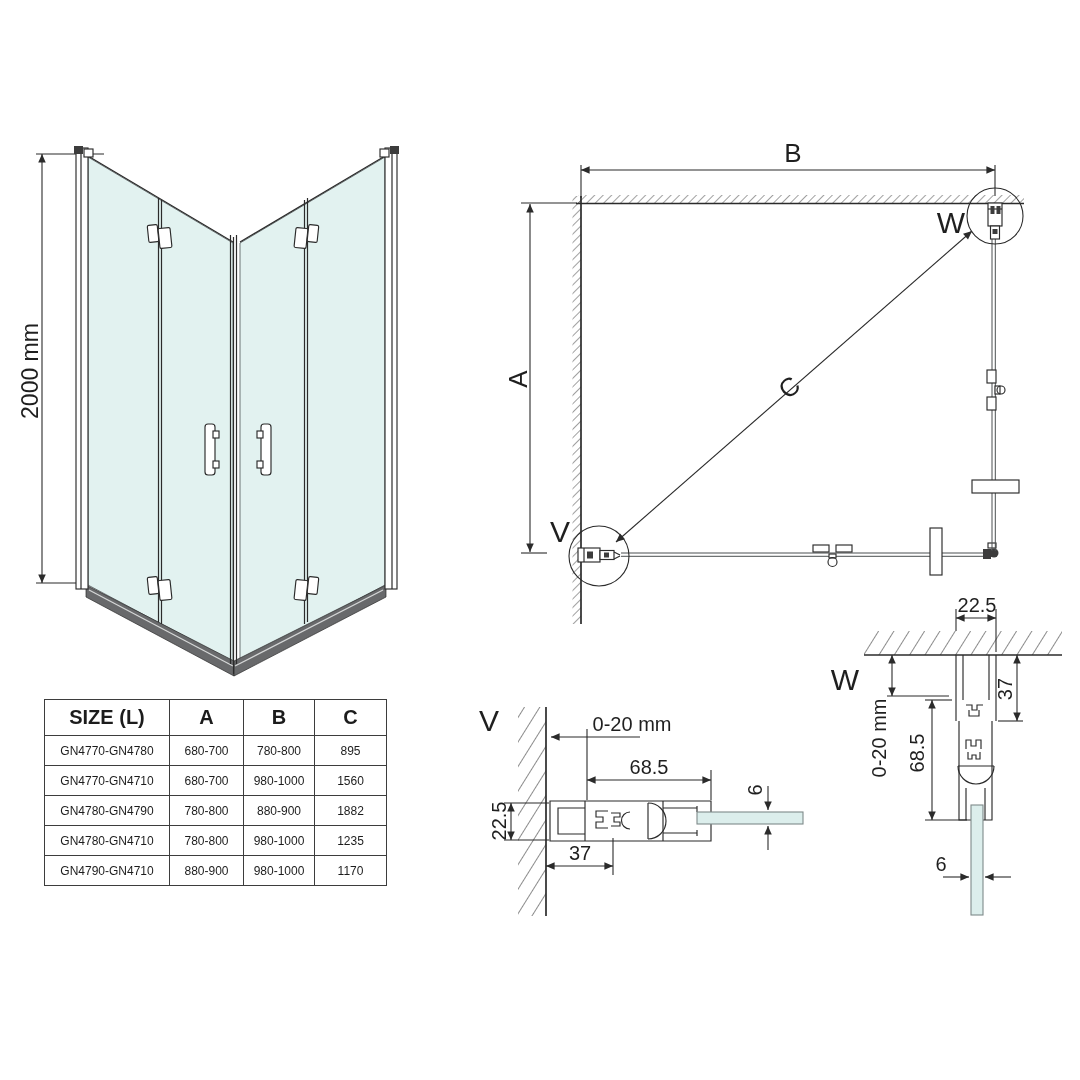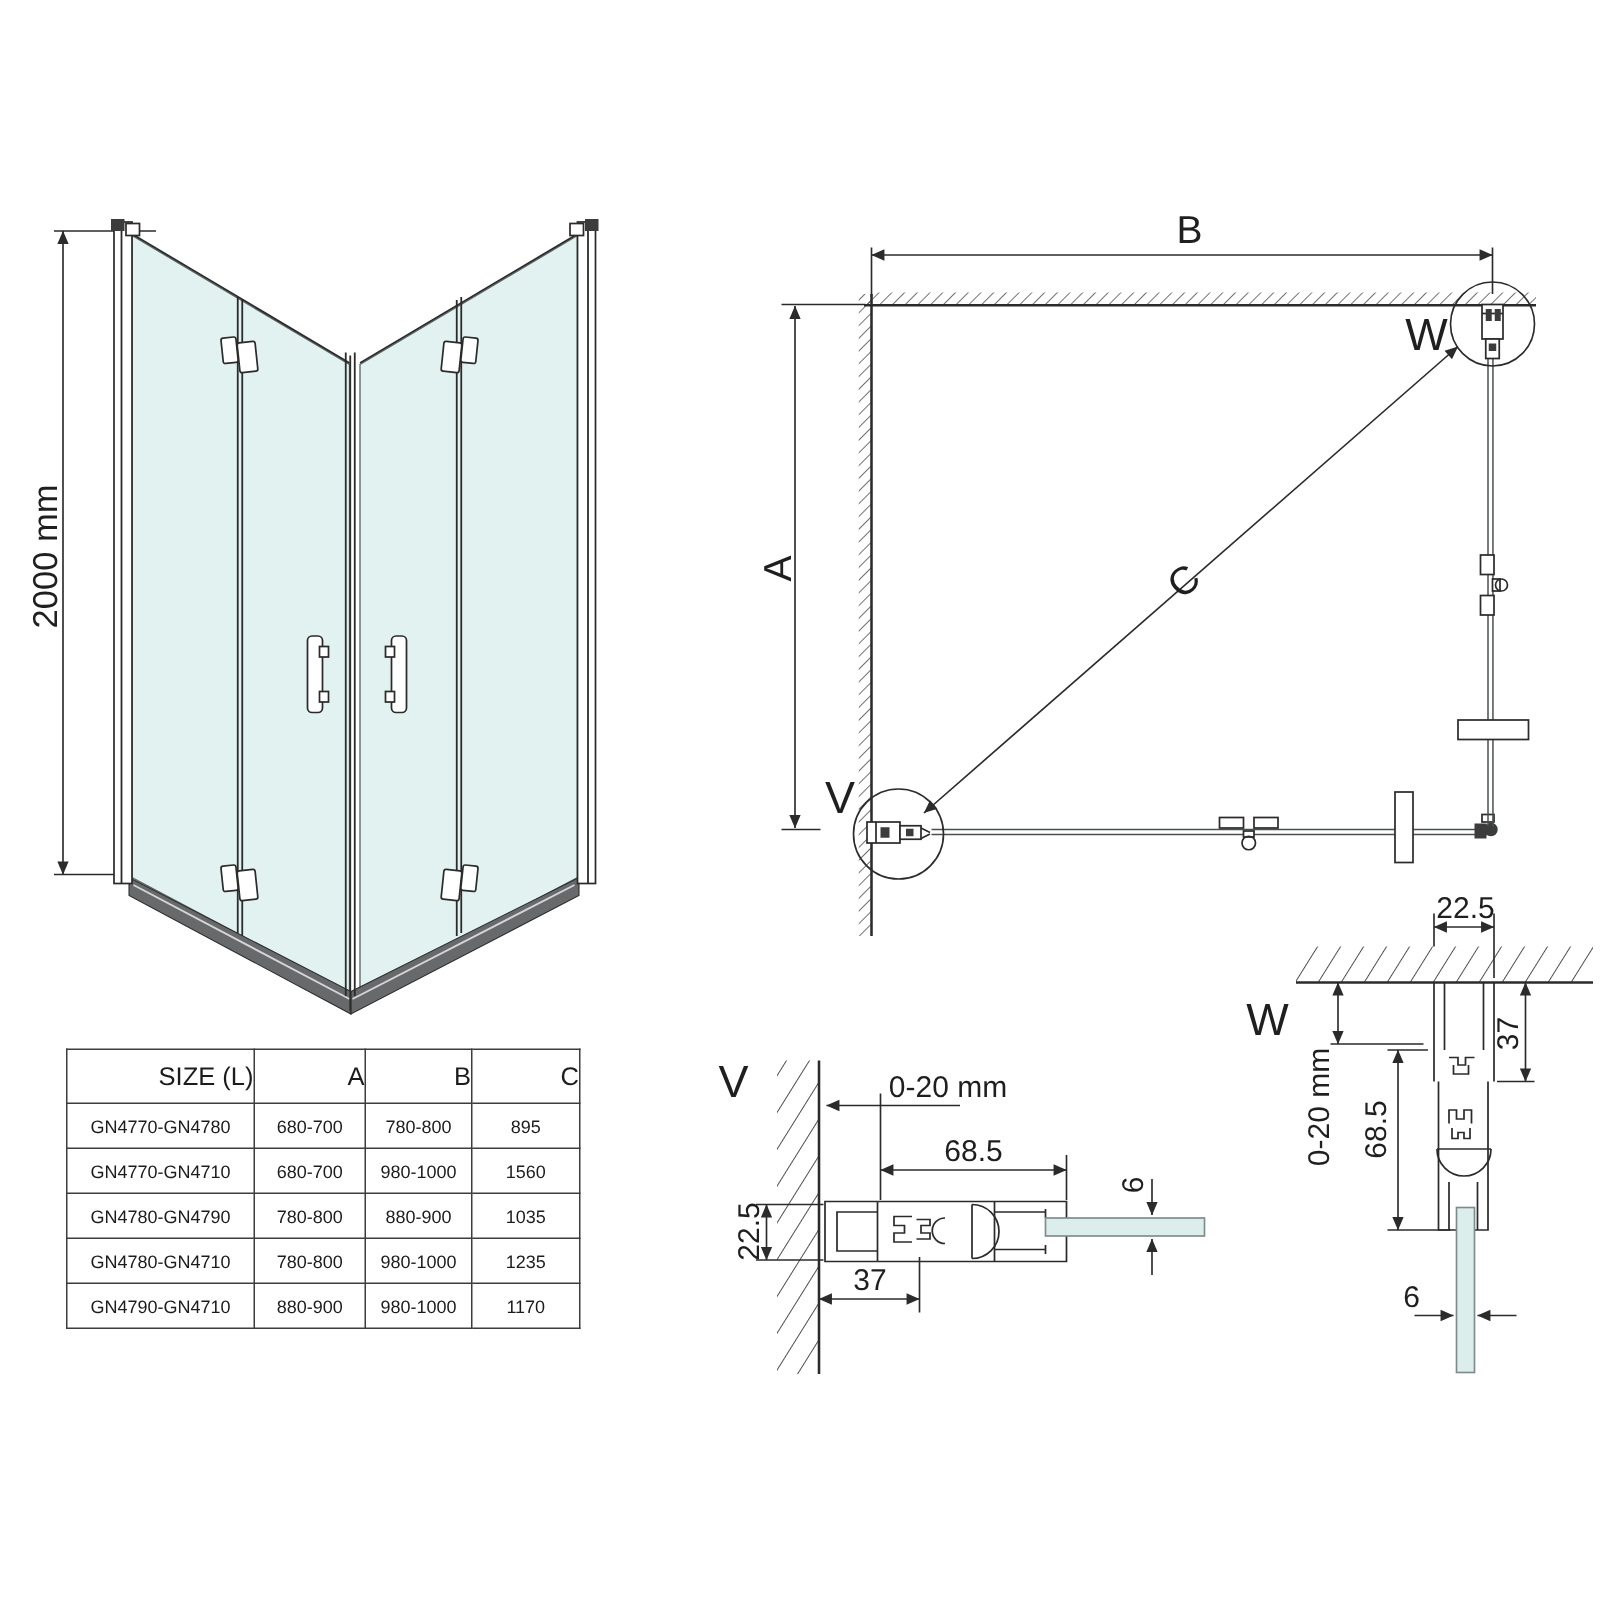--- a/index.html
+++ b/index.html
@@ -18,21 +18,21 @@
   .glassd{fill:#dceeec;stroke:#7f8a8a;stroke-width:1.1;}
   .base{fill:#68696b;stroke:#2b2b2b;stroke-width:0.7;}
   .hl{stroke:#d4d6d6;stroke-width:1.3;fill:none;}
   text.tx{fill:#1f1f1f;}
   .t20{font-size:20px;} .t23{font-size:23px;} .t26{font-size:26px;} .t30{font-size:30px;}
   
   .size-table{position:absolute;left:44px;top:699px;border-collapse:collapse;table-layout:fixed;
               width:343px;background:#fff;}
   .size-table th,.size-table td{border:1.6px solid #3d3d3d;text-align:center;vertical-align:middle;
               color:#1c1c1c;padding:0;white-space:nowrap;}
-  .size-table th{height:35px;font-size:17px;font-weight:normal;text-align:right;}
+  .size-table th{height:35px;font-size:20px;font-weight:bold;}
   .size-table td{height:29px;font-size:12px;}
 </style>
 </head>
 <body>
 
 <div class="sheet">
 
 <svg width="1080" height="1080" viewBox="0 0 1080 1080">
   <defs>
     <marker id="arr" viewBox="0 0 10 10" refX="9.3" refY="5" markerWidth="11" markerHeight="9" orient="auto-start-reverse">
@@ -345,21 +345,21 @@
     <tr>
       <td>GN4770-GN4710</td>
       <td>680-700</td>
       <td>980-1000</td>
       <td>1560</td>
     </tr>
     <tr>
       <td>GN4780-GN4790</td>
       <td>780-800</td>
       <td>880-900</td>
-      <td>1035</td>
+      <td>1882</td>
     </tr>
     <tr>
       <td>GN4780-GN4710</td>
       <td>780-800</td>
       <td>980-1000</td>
       <td>1235</td>
     </tr>
     <tr>
       <td>GN4790-GN4710</td>
       <td>880-900</td>

